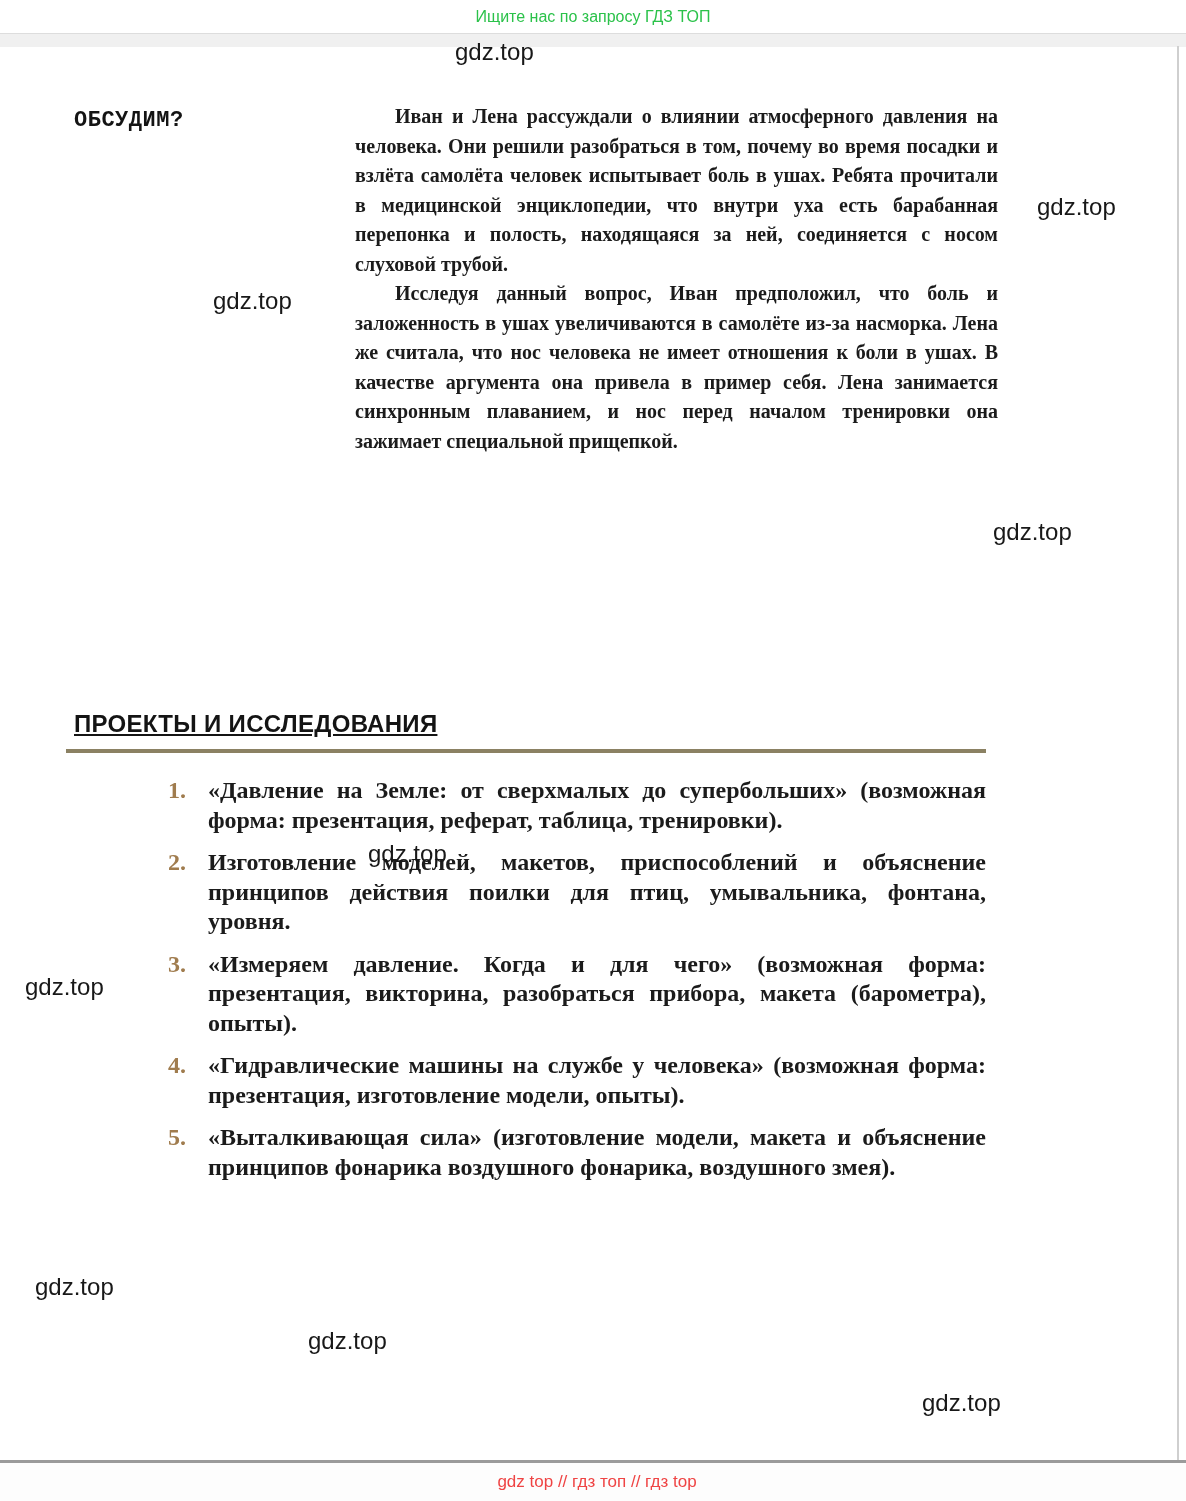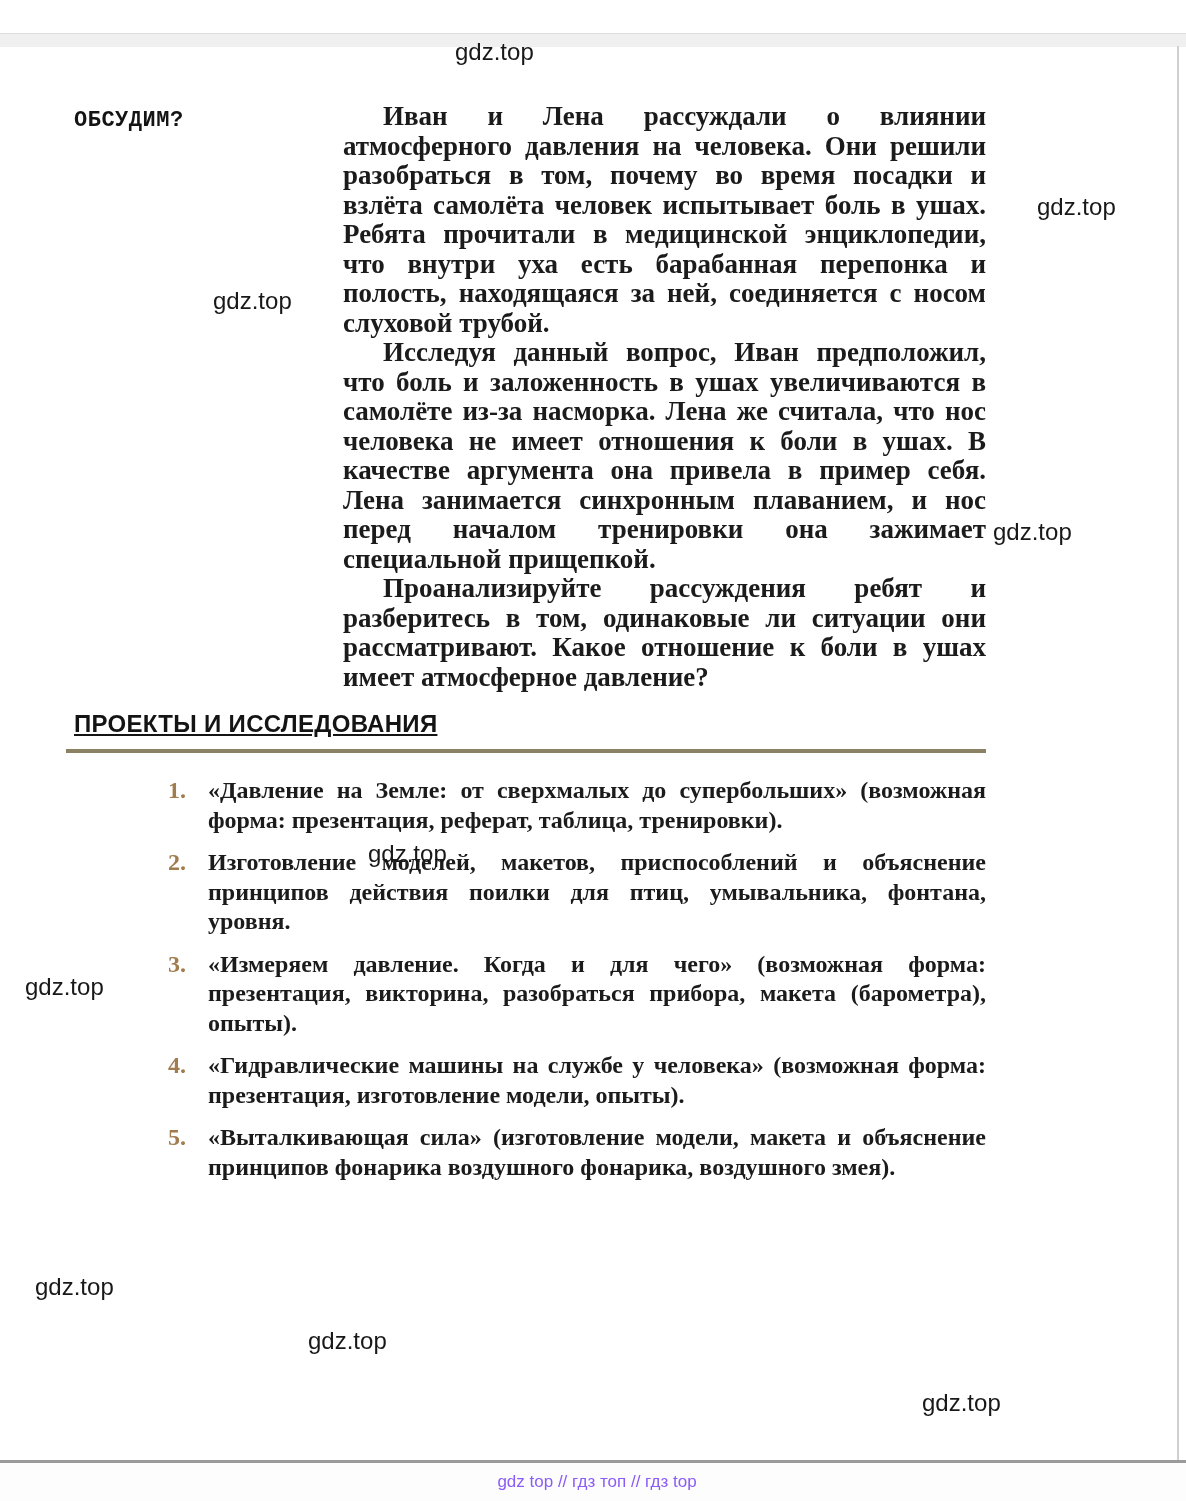--- a/index.html
+++ b/index.html
@@ -17,22 +17,22 @@
             border-top:1px solid #dddddd;}
 
   
   .page-right-edge{position:absolute;left:1177px;top:46px;width:2px;height:1414px;background:#cfcfcf;}
   .page-bottom-edge{position:absolute;left:0;top:1460px;width:1186px;height:3px;background:#9b9b9b;}
 
   .discuss-label{position:absolute;left:74px;top:108px;
                  font-family:Liberation Mono, monospace;
                  font-weight:bold;font-size:22px;color:#141414;letter-spacing:0.5px;}
 
-  .discuss-text{position:absolute;left:343px;top:102px;width:643px;
-                font-size:27px;line-height:29.5px;font-weight:bold;color:#1b1b1b;
+  .discuss-text{position:absolute;left:355px;top:102px;width:643px;
+                font-size:20px;line-height:29.5px;font-weight:bold;color:#1b1b1b;
                 text-align:justify;}
   .discuss-text p{margin:0;text-indent:40px;hyphens:auto;}
 
   .projects-title{position:absolute;left:74px;top:710px;
                   font-family:"Liberation Sans","DejaVu Sans",sans-serif;
                   font-weight:bold;font-size:24px;color:#141414;letter-spacing:0.3px;text-decoration:underline;}
   .section-rule{position:absolute;left:66px;top:749px;width:920px;height:4px;
                 background:#8b8163;}
 
   .projects-list{position:absolute;left:168px;top:776px;width:818px;margin:0;padding:0;
@@ -42,35 +42,37 @@
   .projects-list .item-text{flex:1;text-align:justify;hyphens:auto;}
 
   
   .wm{position:absolute;font-family:"Liberation Sans","DejaVu Sans",sans-serif;
       font-size:24px;color:#181818;white-space:nowrap;}
 
   
   .footer{position:absolute;left:0;top:1463px;width:1186px;height:38px;background:#fdfdfd;
           display:flex;align-items:center;justify-content:center;}
   .footer span{font-family:"Liberation Sans","DejaVu Sans",sans-serif;
-               font-size:17px;color:#8b5cf6;margin-left:8px;}
+               font-size:17px;color:#ef4444;margin-left:8px;}
 </style>
 </head>
 <body>
 
 <div class="screen">
 
+  <div class="banner">
+    <span>Ищите нас по запросу ГДЗ ТОП</span>
+  </div>
   <div class="top-edge"></div>
 
   <div class="discuss-label">ОБСУДИМ?</div>
 
   <div class="discuss-text">
     <p>Иван и Лена рассуждали о влиянии атмосферного давления на человека. Они решили разобраться в том, почему во время посадки и взлёта самолёта человек испытывает боль в ушах. Ребята прочитали в медицинской энциклопедии, что внутри уха есть барабанная перепонка и полость, находящаяся за ней, соединяется с носом слуховой трубой.</p>
     <p>Исследуя данный вопрос, Иван предположил, что боль и заложенность в ушах увеличиваются в самолёте из-за насморка. Лена же считала, что нос человека не имеет отношения к боли в ушах. В качестве аргумента она привела в пример себя. Лена занимается синхронным плаванием, и нос перед началом тренировки она зажимает специальной прищепкой.</p>
-    <p>Проанализируйте рассуждения ребят и разберитесь в том, одинаковые ли ситуации они рассматривают. Какое отношение к боли в ушах имеет атмосферное давление?</p>
   </div>
 
   <div class="projects-title">ПРОЕКТЫ И ИССЛЕДОВАНИЯ</div>
   <div class="section-rule"></div>
 
   <ol class="projects-list">
     <li>
       <span class="num">1.</span>
       <span class="item-text">«Давление на Земле: от сверхмалых до супербольших» (возможная форма: презентация, реферат, таблица, тренировки).</span>
     </li>

